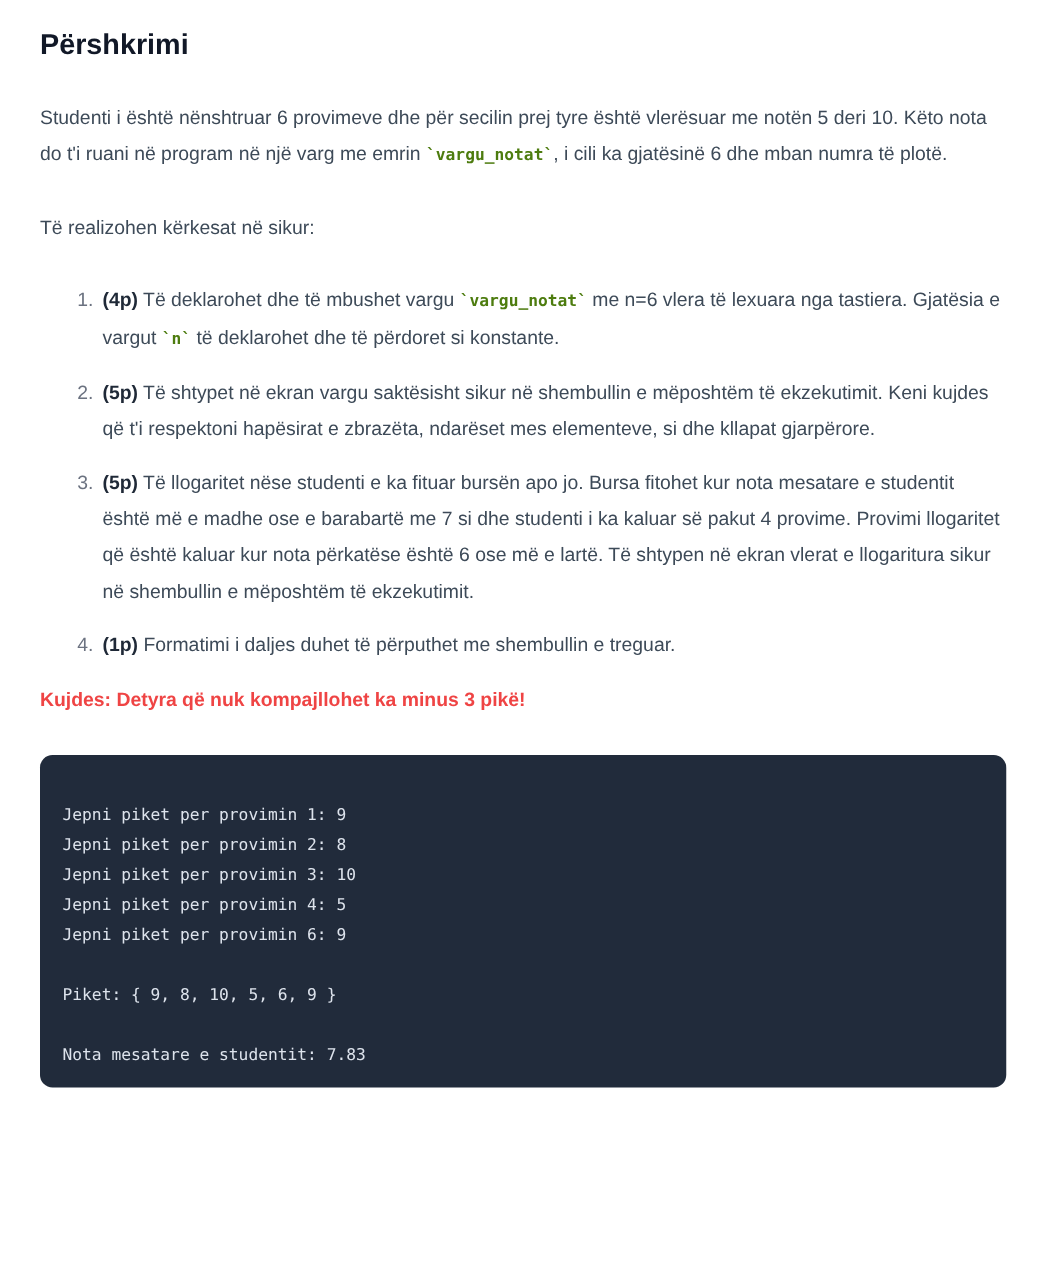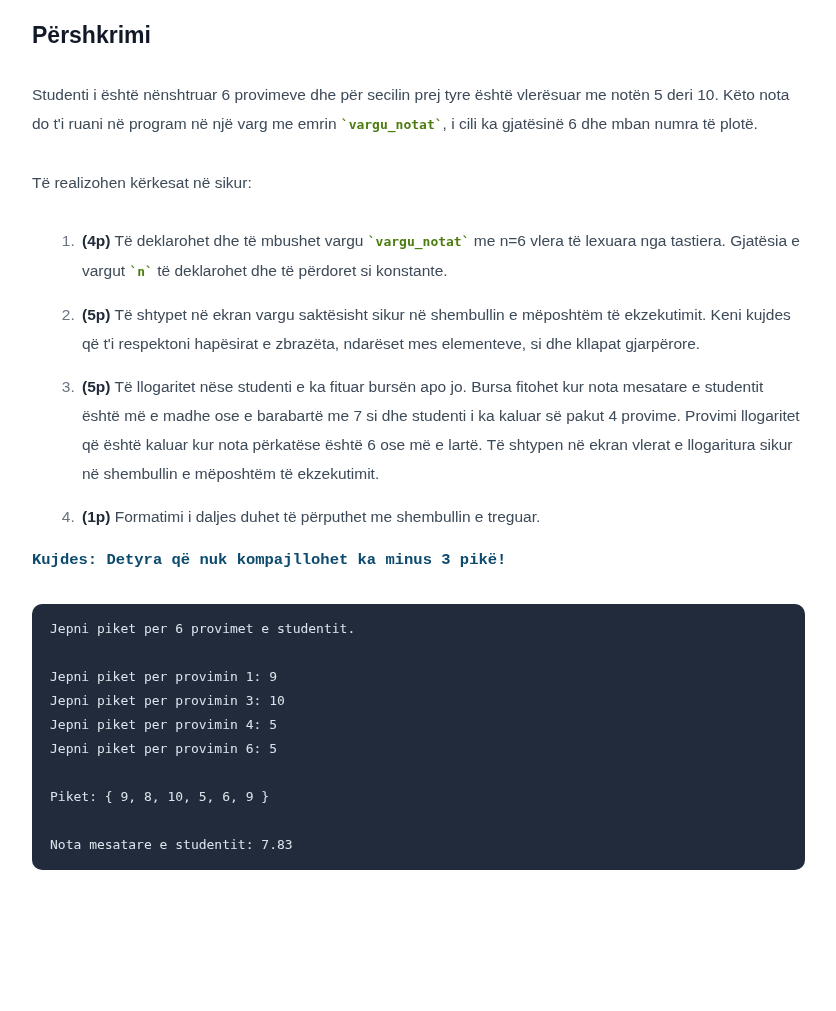--- a/index.html
+++ b/index.html
@@ -51,22 +51,21 @@
     line-height: 29px;
     color: #3d4a58;
     margin: 0 0 14px 0;
     padding-left: 3px;
   }
   ol.reqs li::marker {
     color: #6b7280;
   }
   .warning {
     font-weight: 700;
-    color: #0c4a6e;
-    font-family: Liberation Mono, monospace;
+    color: #ef4444;
   }
   .terminal {
     background: #212b3b;
     border-radius: 10px;
     padding: 13px 18px;
     margin: 0;
   }
   .term-line {
     font-family: "DejaVu Sans Mono", monospace;
     font-size: 13px;
@@ -91,26 +90,26 @@
       <li><span class="seg-bold">(5p)</span><span class="seg-plain"> Të shtypet në ekran vargu saktësisht sikur në shembullin e mëposhtëm të ekzekutimit. Keni kujdes që t'i respektoni hapësirat e zbrazëta, ndarëset mes elementeve, si dhe kllapat gjarpërore.</span></li>
       <li><span class="seg-bold">(5p)</span><span class="seg-plain"> Të llogaritet nëse studenti e ka fituar bursën apo jo. Bursa fitohet kur nota mesatare e studentit është më e madhe ose e barabartë me 7 si dhe studenti i ka kaluar së pakut 4 provime. Provimi llogaritet që është kaluar kur nota përkatëse është 6 ose më e lartë. Të shtypen në ekran vlerat e llogaritura sikur në shembullin e mëposhtëm të ekzekutimit.</span></li>
       <li><span class="seg-bold">(1p)</span><span class="seg-plain"> Formatimi i daljes duhet të përputhet me shembullin e treguar.</span></li>
     </ol>
 
   <p class="para warning">Kujdes: Detyra që nuk kompajllohet ka minus 3 pikë!</p>
 
 
   <div class="terminal" style="background: rgb(33, 43, 59); color: rgb(221, 227, 236);">
     <div>
-        <div class="term-line">Jepni piket per 6 provimet e studentit.</div>
         <div class="term-line">&nbsp;</div>
         <div class="term-line">Jepni piket per provimin 1: 9</div>
+        <div class="term-line">Jepni piket per provimin 2: 8</div>
         <div class="term-line">Jepni piket per provimin 3: 10</div>
         <div class="term-line">Jepni piket per provimin 4: 5</div>
-        <div class="term-line">Jepni piket per provimin 6: 5</div>
+        <div class="term-line">Jepni piket per provimin 6: 9</div>
         <div class="term-line">&nbsp;</div>
         <div class="term-line">Piket: { 9, 8, 10, 5, 6, 9 }</div>
         <div class="term-line">&nbsp;</div>
         <div class="term-line">Nota mesatare e studentit: 7.83</div>
       </div>
   </div>
 
 </div>
 
 </body></html>

